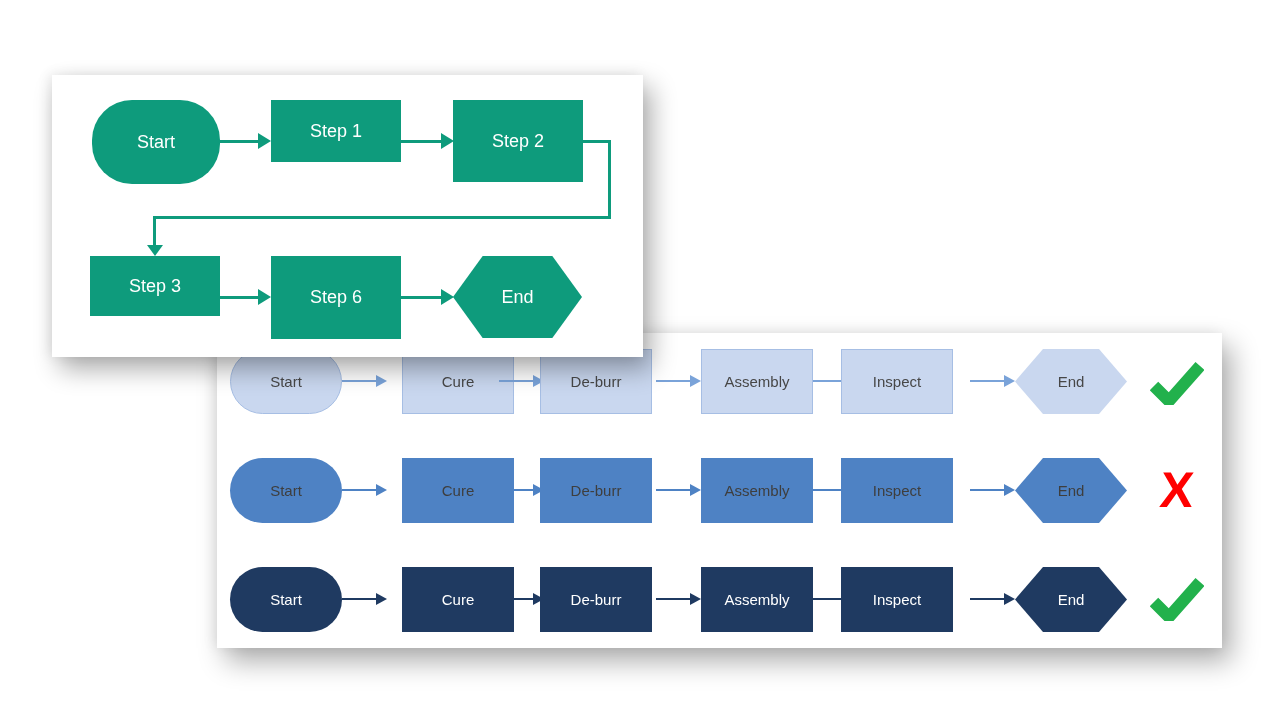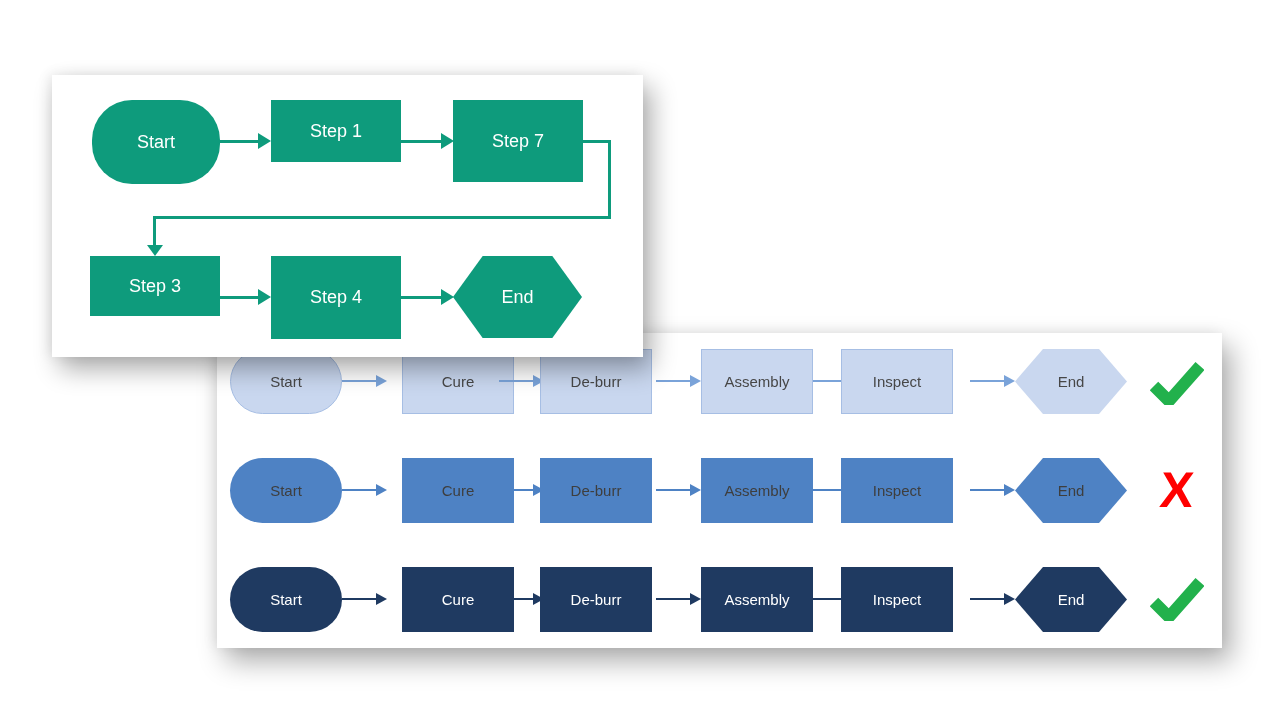--- a/index.html
+++ b/index.html
@@ -73,37 +73,37 @@
   <div class="gline" style="left:168px;top:65px;width:38px;height:3px;"></div>
   <div class="ghead-right" style="left:206px;top:58px;"></div>
 
   <div class="node gnode g-step1">
     <span>Step 1</span>
   </div>
   <div class="gline" style="left:349px;top:65px;width:40px;height:3px;"></div>
   <div class="ghead-right" style="left:389px;top:58px;"></div>
 
   <div class="node gnode g-step2">
-    <span>Step 7</span>
+    <span>Step 2</span>
   </div>
 
   <div class="gline" style="left:531px;top:65px;width:28px;height:3px;"></div>
   <div class="gline" style="left:556px;top:65px;width:3px;height:79px;"></div>
   <div class="gline" style="left:101px;top:141px;width:458px;height:3px;"></div>
   <div class="gline" style="left:101px;top:141px;width:3px;height:30px;"></div>
   <div class="ghead-down" style="left:95px;top:170px;"></div>
 
   <div class="node gnode g-step3">
     <span>Step 3</span>
   </div>
   <div class="gline" style="left:168px;top:221px;width:38px;height:3px;"></div>
   <div class="ghead-right" style="left:206px;top:214px;"></div>
 
   <div class="node gnode g-step4">
-    <span>Step 4</span>
+    <span>Step 6</span>
   </div>
   <div class="gline" style="left:349px;top:221px;width:40px;height:3px;"></div>
   <div class="ghead-right" style="left:389px;top:214px;"></div>
 
   <div class="node gnode g-end">
     <span>End</span>
   </div>
 </div>
 
 <div class="panel panel-blue">

